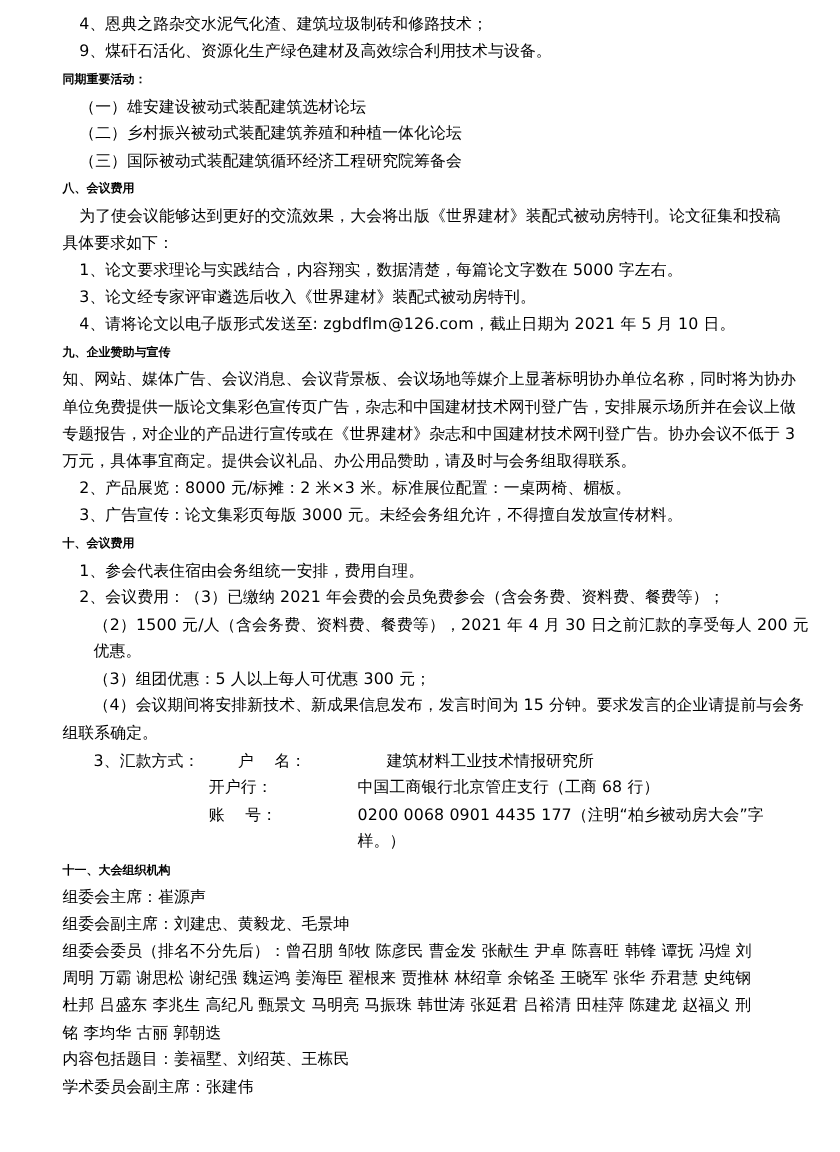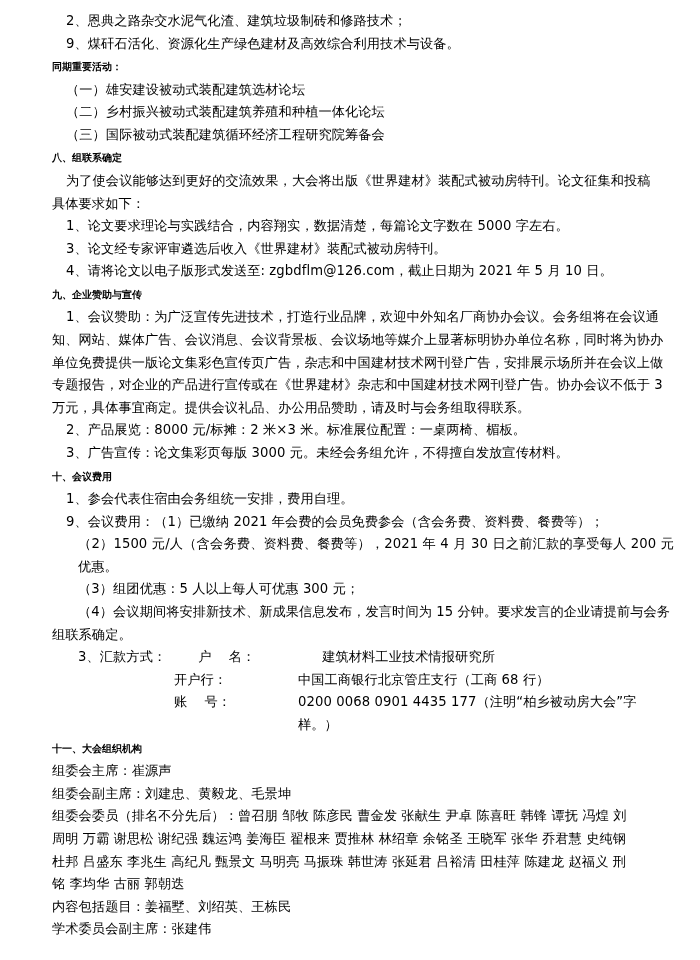--- a/index.html
+++ b/index.html
@@ -55,46 +55,45 @@
   .bank-val {
     flex: 1;
     margin-left: 8px;
   }
 </style>
 </head>
 <body>
 
 <div class="page">
 
-  <div class="line indent2 just">2、恩典之路杂交水泥气化渣、建筑垃圾制砖和修路技术；</div>
+  <div class="line indent2 just">4、恩典之路杂交水泥气化渣、建筑垃圾制砖和修路技术；</div>
   <div class="line indent2 just">9、煤矸石活化、资源化生产绿色建材及高效综合利用技术与设备。</div>
   <div class="heading">同期重要活动：</div>
   <div class="line indent2 just">（一）雄安建设被动式装配建筑选材论坛</div>
   <div class="line indent2 just">（二）乡村振兴被动式装配建筑养殖和种植一体化论坛</div>
   <div class="line indent2 just">（三）国际被动式装配建筑循环经济工程研究院筹备会</div>
 
-  <div class="heading">八、组联系确定</div>
+  <div class="heading">八、会议费用</div>
   <div class="line indent2 just">为了使会议能够达到更好的交流效果，大会将出版《世界建材》装配式被动房特刊。论文征集和投稿</div>
   <div class="line block-noind just">具体要求如下：</div>
   <div class="line indent2 just">1、论文要求理论与实践结合，内容翔实，数据清楚，每篇论文字数在 5000 字左右。</div>
   <div class="line indent2 just">3、论文经专家评审遴选后收入《世界建材》装配式被动房特刊。</div>
   <div class="line indent2 just">4、请将论文以电子版形式发送至: zgbdflm@126.com，截止日期为 2021 年 5 月 10 日。</div>
 
   <div class="heading">九、企业赞助与宣传</div>
-  <div class="line indent2 just">1、会议赞助：为广泛宣传先进技术，打造行业品牌，欢迎中外知名厂商协办会议。会务组将在会议通</div>
   <div class="line block-noind just">知、网站、媒体广告、会议消息、会议背景板、会议场地等媒介上显著标明协办单位名称，同时将为协办</div>
   <div class="line block-noind just">单位免费提供一版论文集彩色宣传页广告，杂志和中国建材技术网刊登广告，安排展示场所并在会议上做</div>
   <div class="line block-noind just">专题报告，对企业的产品进行宣传或在《世界建材》杂志和中国建材技术网刊登广告。协办会议不低于 3</div>
   <div class="line block-noind just">万元，具体事宜商定。提供会议礼品、办公用品赞助，请及时与会务组取得联系。</div>
   <div class="line indent2 just">2、产品展览：8000 元/标摊：2 米×3 米。标准展位配置：一桌两椅、楣板。</div>
   <div class="line indent2 just">3、广告宣传：论文集彩页每版 3000 元。未经会务组允许，不得擅自发放宣传材料。</div>
 
   <div class="heading">十、会议费用</div>
   <div class="line indent2 just">1、参会代表住宿由会务组统一安排，费用自理。</div>
-  <div class="line indent2 just">9、会议费用：（1）已缴纳 2021 年会费的会员免费参会（含会务费、资料费、餐费等）；</div>
+  <div class="line indent2 just">2、会议费用：（3）已缴纳 2021 年会费的会员免费参会（含会务费、资料费、餐费等）；</div>
   <div class="line indent3 just">（2）1500 元/人（含会务费、资料费、餐费等），2021 年 4 月 30 日之前汇款的享受每人 200 元优惠。</div>
   <div class="line indent3 just">（3）组团优惠：5 人以上每人可优惠 300 元；</div>
   <div class="line indent3 just">（4）会议期间将安排新技术、新成果信息发布，发言时间为 15 分钟。要求发言的企业请提前与会务</div>
   <div class="line block-noind just">组联系确定。</div>
 
   <div class="bank-row line">
     <div class="bank-label" style="width:auto; padding-right:0;">3、汇款方式：</div>
     <div class="bank-label">户    名：</div>
     <div class="bank-val">建筑材料工业技术情报研究所</div>
   </div>

